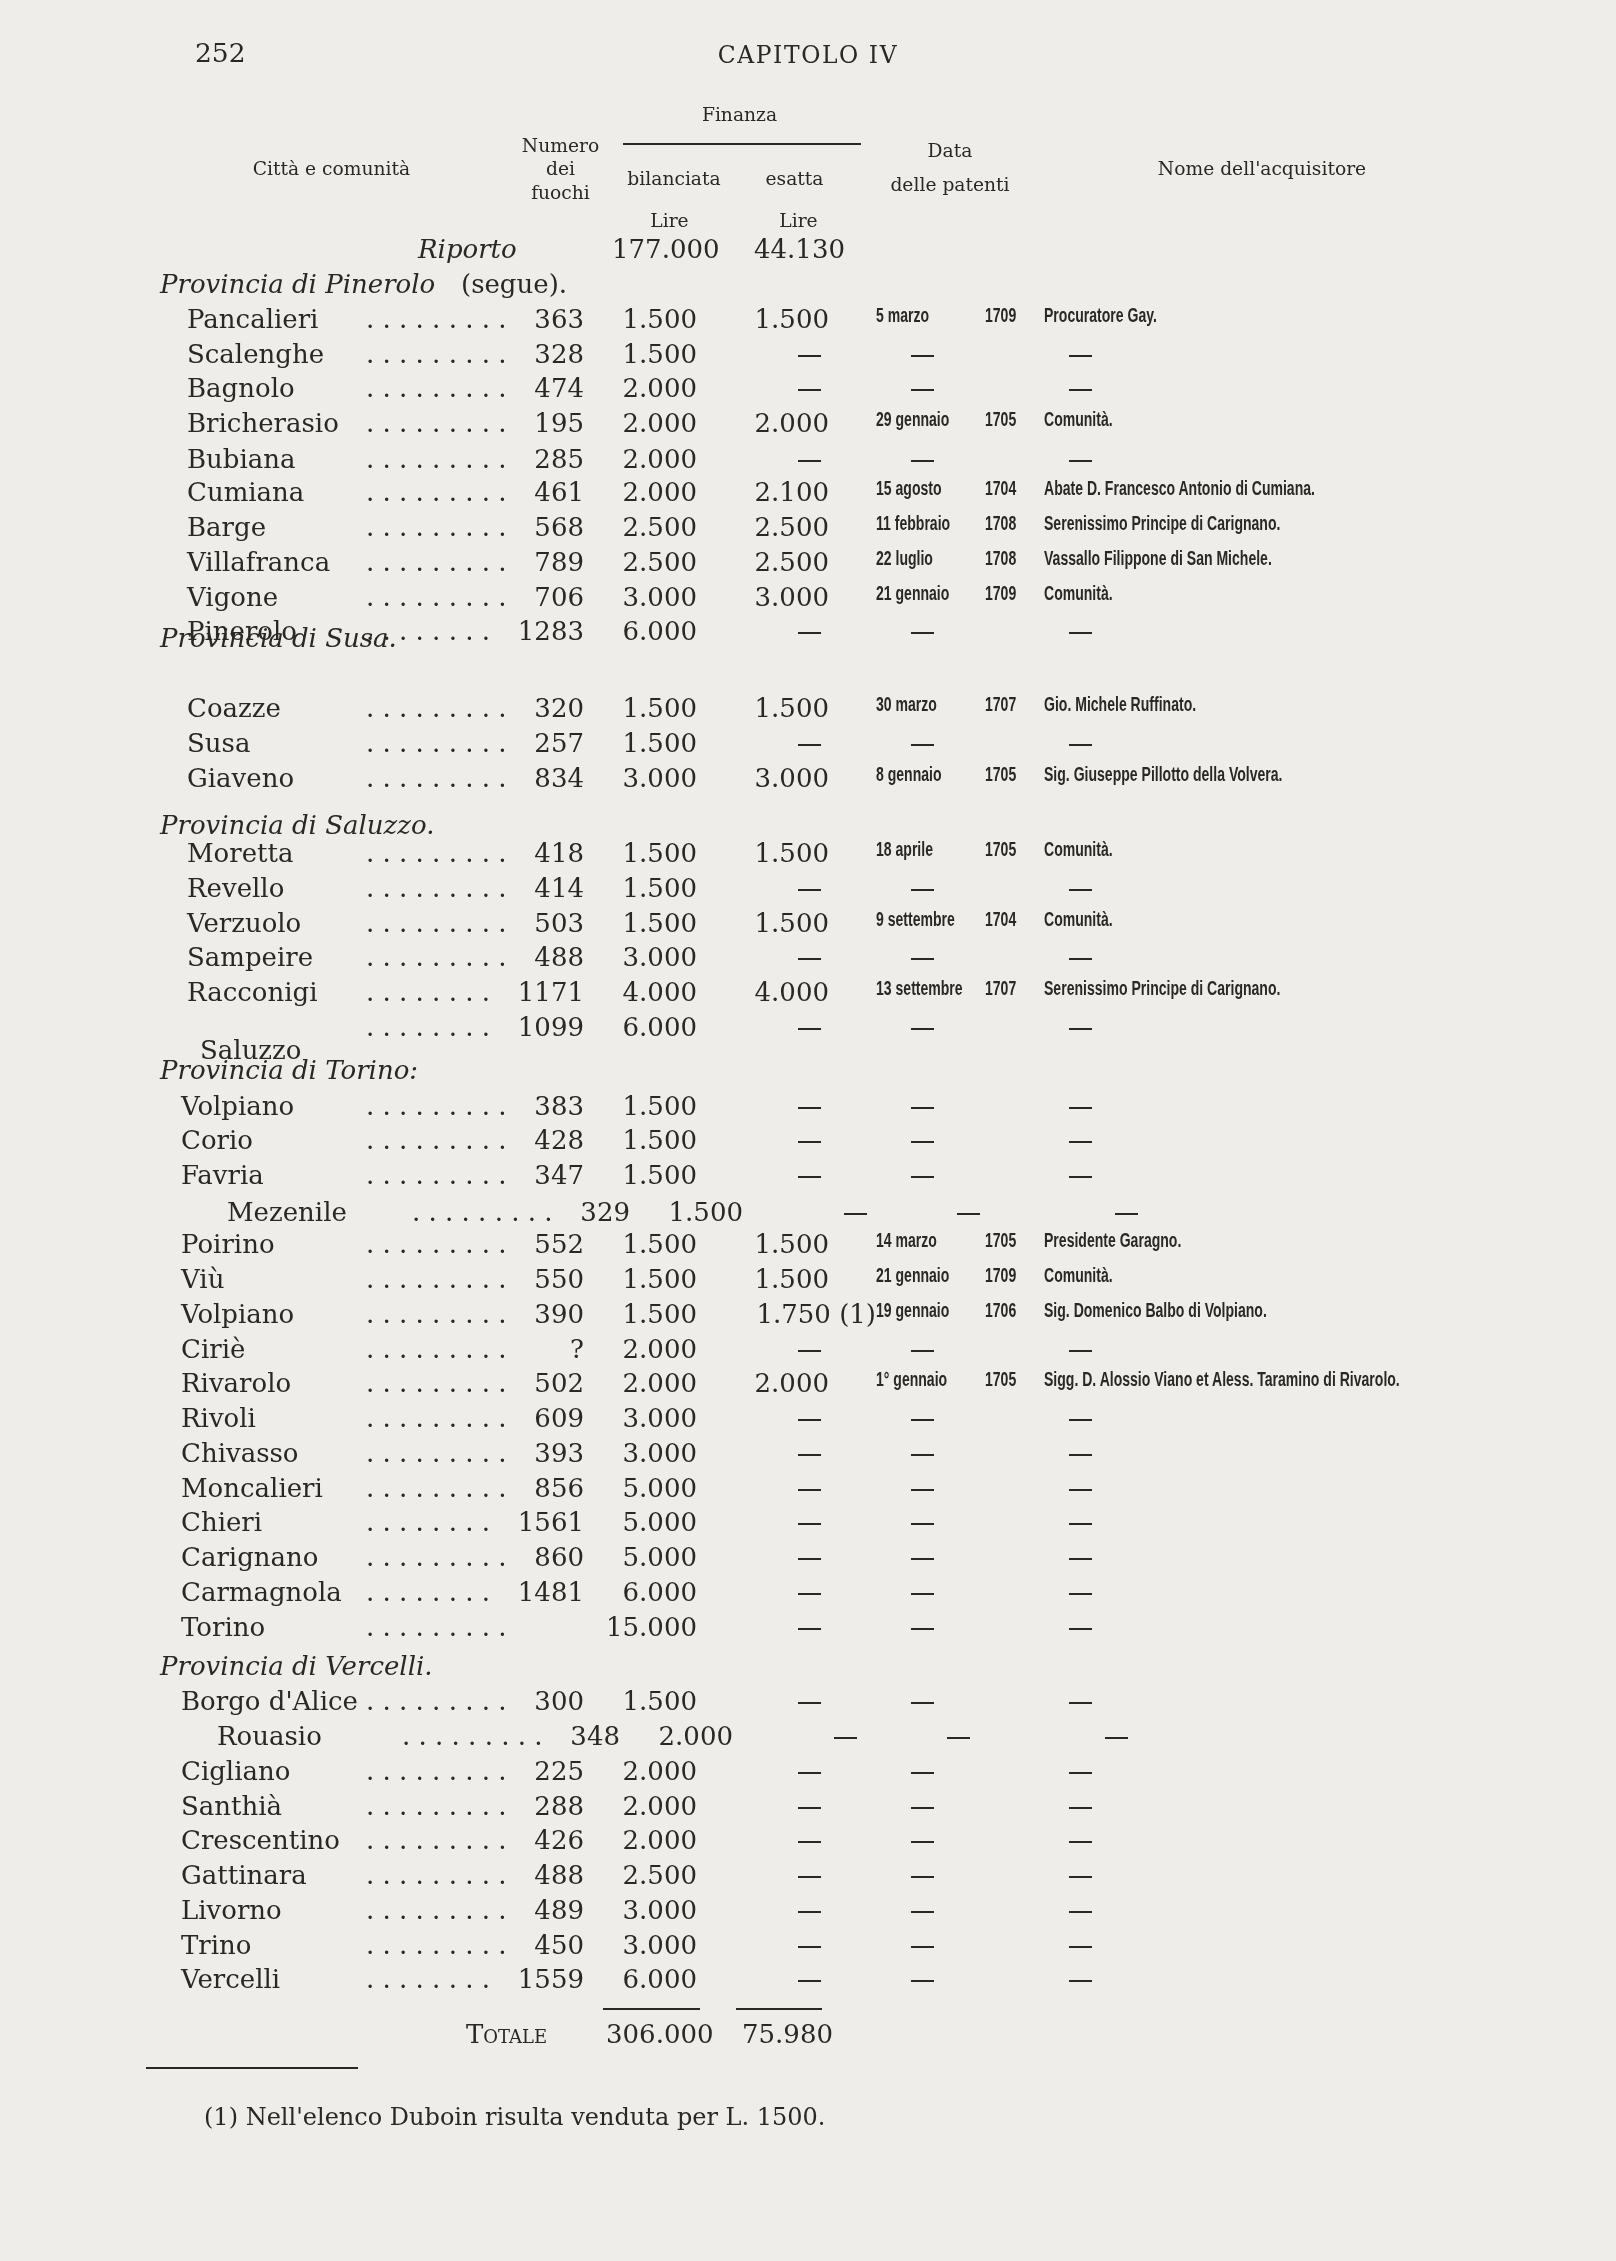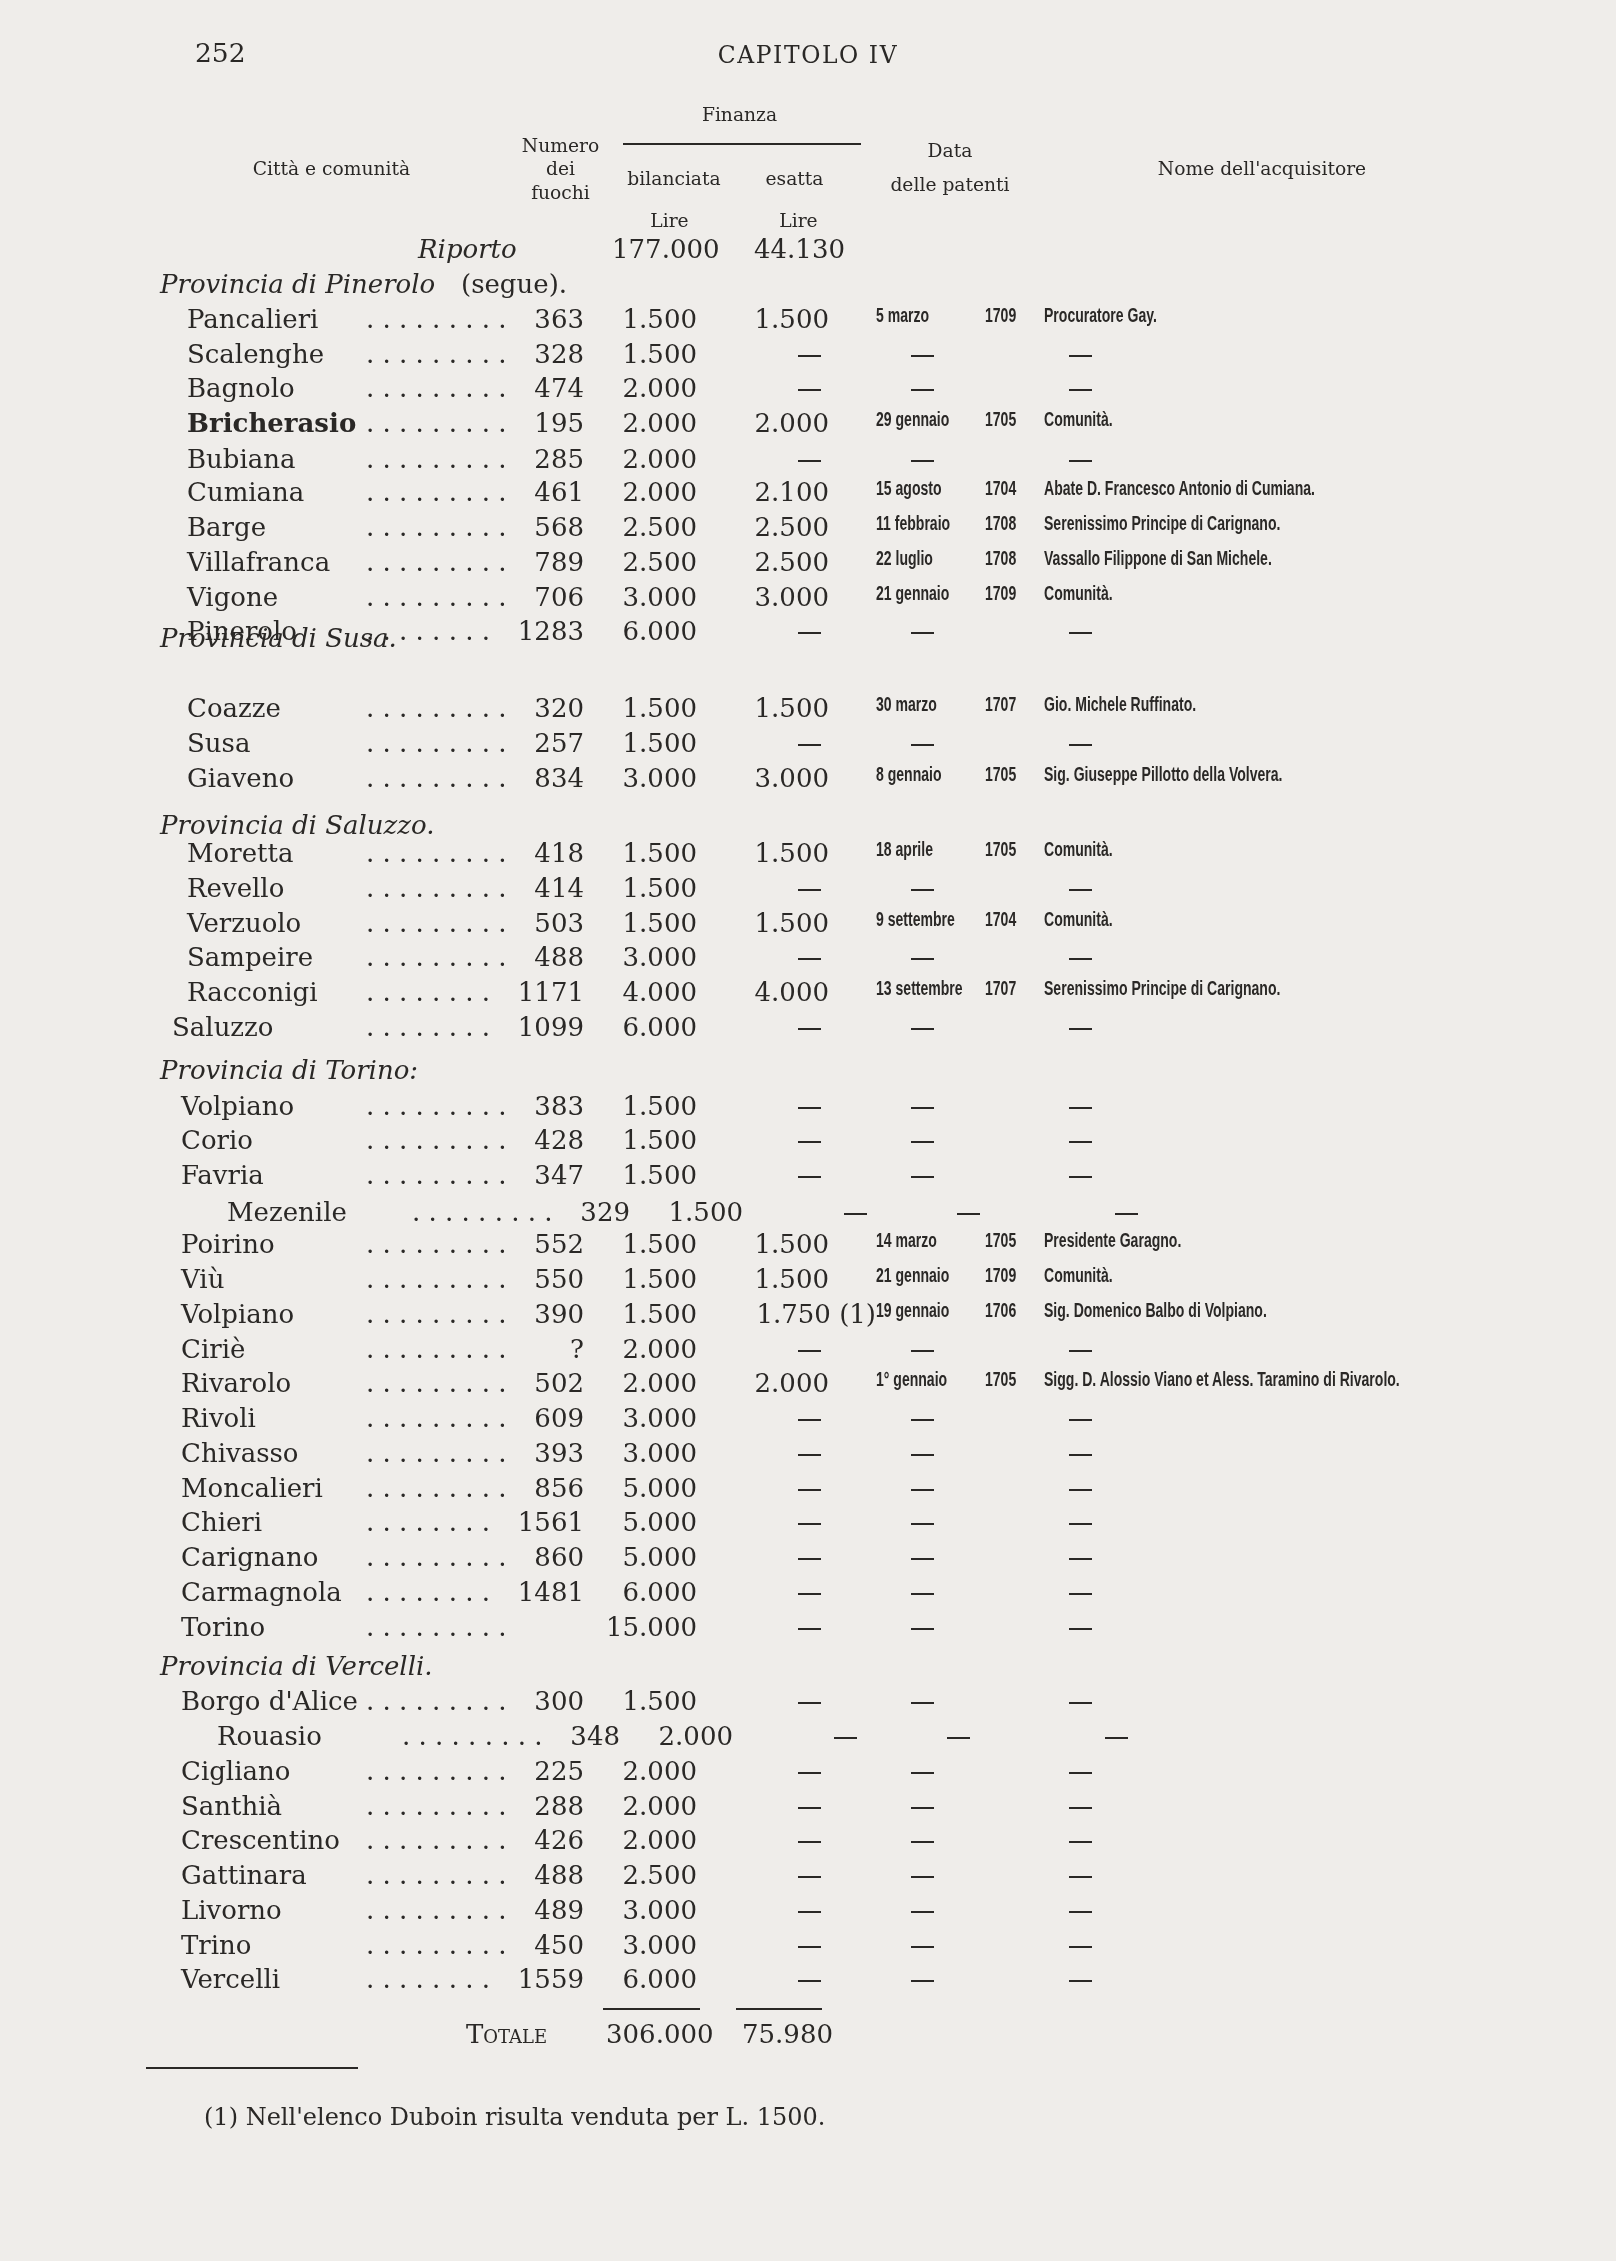--- a/index.html
+++ b/index.html
@@ -98,21 +98,21 @@
     <div class="row" style="top: 373px;">
       <span class="name" style="left: 187px;">Bagnolo</span>
       <span class="dots" style="left: 366px; width: 144px; overflow: hidden;">. . . . . . . . . .</span>
       <span class="fuochi">474</span>
       <span class="bil">2.000</span>
       <span class="esa" style="right: 795px;"><i class="dash"></i></span>
       <span class="ddash"><i class="dash"></i></span>
       <span class="bdash"><i class="dash"></i></span>
     </div>
     <div class="row" style="top: 408px;">
-      <span class="name" style="left: 187px; font-weight: bold;">Bricherasio</span>
+      <span class="name" style="left: 187px;">Bricherasio</span>
       <span class="dots" style="left: 366px; width: 144px; overflow: hidden;">. . . . . . . . . .</span>
       <span class="fuochi">195</span>
       <span class="bil">2.000</span>
       <span class="esa">2.000</span>
       <span class="date dd">29 gennaio</span>
       <span class="date dy" style="left: 985px;">1705</span>
       <span class="buyer buy">Comunità.</span>
     </div>
     <div class="row" style="top: 444px;">
       <span class="name" style="left: 187px;">Bubiana</span>
@@ -249,21 +249,21 @@
       <span class="name" style="left: 187px;">Racconigi</span>
       <span class="dots" style="left: 366px; width: 125px; overflow: hidden;">. . . . . . . . . .</span>
       <span class="fuochi">1171</span>
       <span class="bil">4.000</span>
       <span class="esa">4.000</span>
       <span class="date dd">13 settembre</span>
       <span class="date dy" style="left: 985px;">1707</span>
       <span class="buyer buy">Serenissimo Principe di Carignano.</span>
     </div>
     <div class="row" style="top: 1012px;">
-      <span class="name" style="left: 172px;">Saluzzo</span>
+      <span class="name" style="left: 200px; margin-top: 23px;">Saluzzo</span>
       <span class="dots" style="left: 366px; width: 125px; overflow: hidden;">. . . . . . . . . .</span>
       <span class="fuochi">1099</span>
       <span class="bil">6.000</span>
       <span class="esa" style="right: 795px;"><i class="dash"></i></span>
       <span class="ddash"><i class="dash"></i></span>
       <span class="bdash"><i class="dash"></i></span>
     </div>
     <div class="row prov" style="top: 1055px;">
       <span style="left: 160px;">Provincia di Torino:</span>
     </div>

